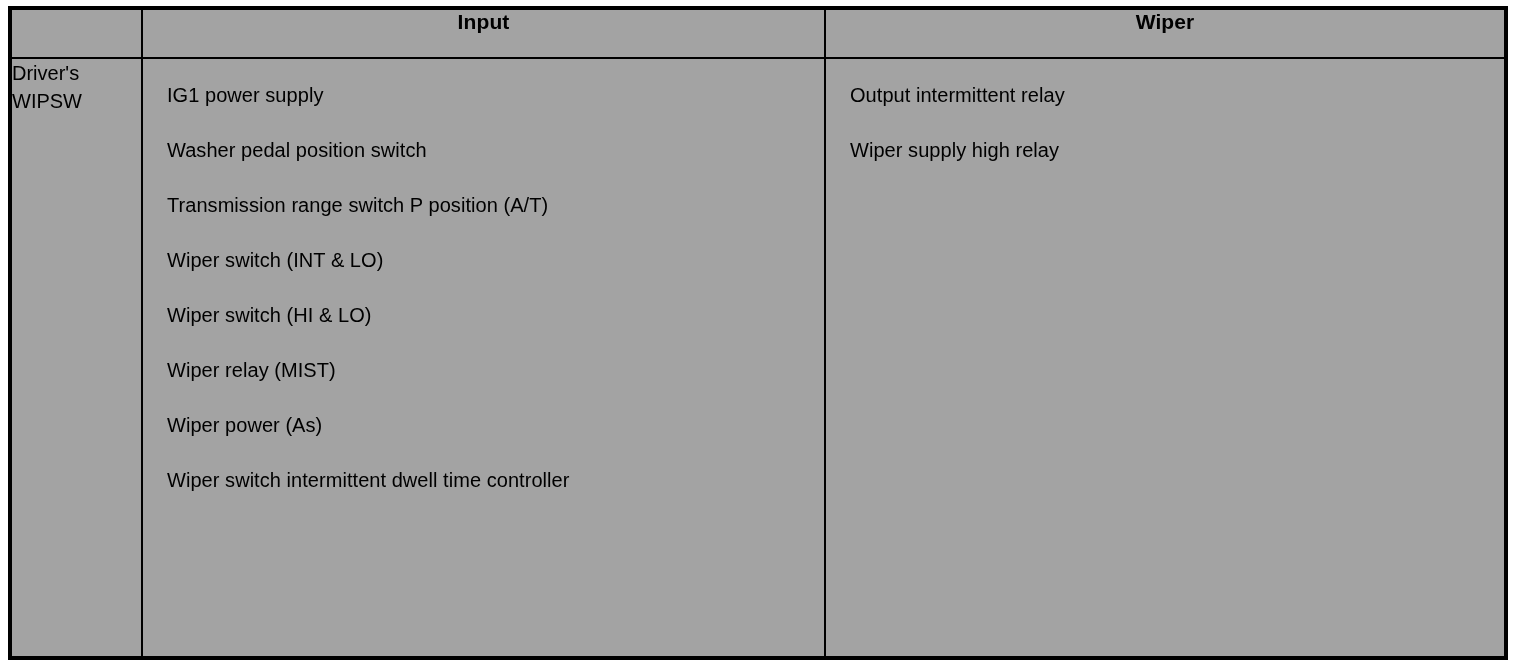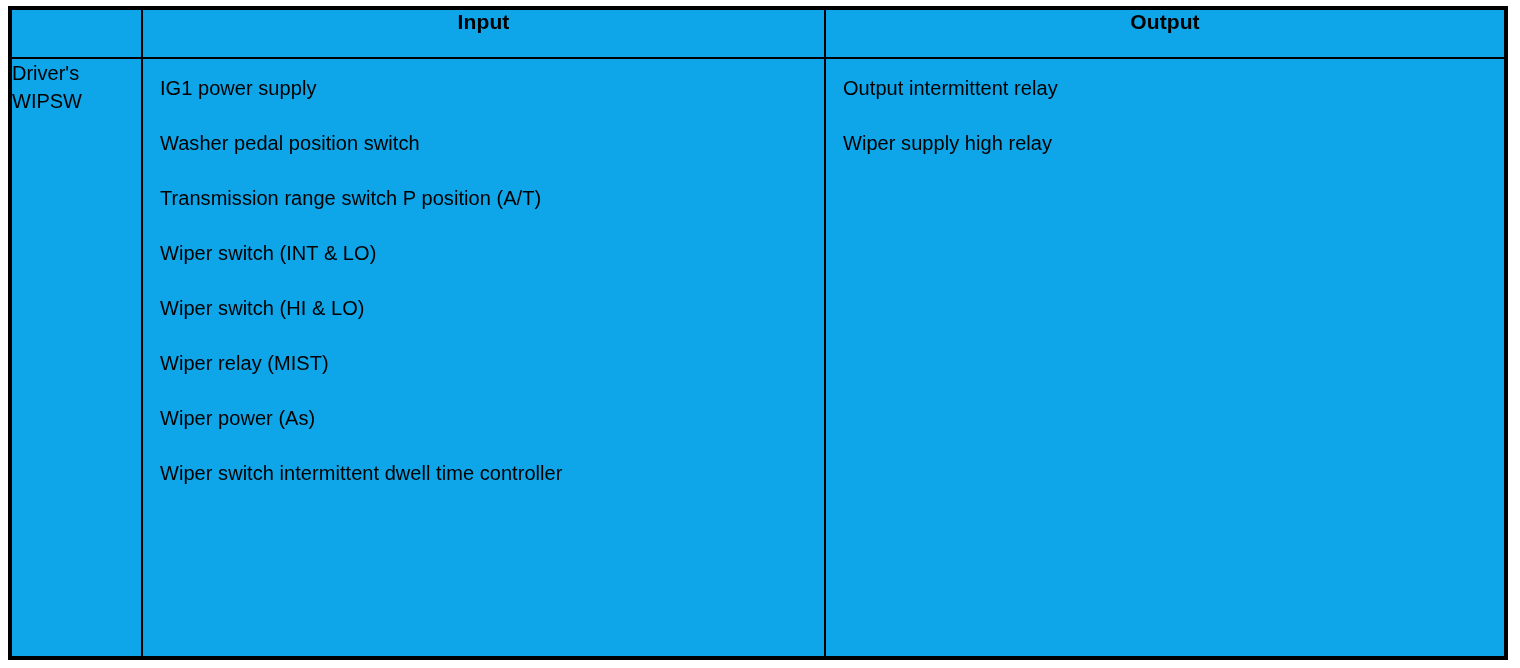--- a/index.html
+++ b/index.html
@@ -33,21 +33,21 @@
     border: 4px solid #000000;
     box-sizing: border-box;
     background: #ffffff;
   }
 
   table.io-table td,
   table.io-table th {
     border: 2px solid #000000;
     padding: 0;
     vertical-align: top;
-    background: #0ea5e9;
+    background: #a3a3a3;
   }
 
   
   col.c-system { width: 132px; }
   col.c-input  { width: 683px; }
   col.c-output { width: 681px; }
 
   
   tr.header-row { height: 50px; }
 
@@ -72,21 +72,21 @@
     display: block;
     max-width: 115px;
   }
 
   td.list-cell {
     padding: 12px 0 10px 12px;
   }
 
   ul.item-list {
     list-style: none;
-    margin: 5px;
+    margin: 12px;
     padding: 12px;
   }
   ul.item-list li {
     font-size: 20px;
     line-height: 24px;
     height: 55px;
     white-space: nowrap;
     letter-spacing: 0.05px;
   }
 
@@ -101,21 +101,21 @@
   <table class="io-table">
     <colgroup>
       <col class="c-system">
       <col class="c-input">
       <col class="c-output">
     </colgroup>
     <thead>
       <tr class="header-row">
         <th class="hdr hdr-blank"></th>
         <th class="hdr">Input</th>
-        <th class="hdr">Output</th>
+        <th class="hdr">Wiper</th>
       </tr>
     </thead>
     <tbody>
 
       <tr class="row-micu">
         <td class="system-cell">
           <span class="sysname">Driver's</span>
           <span class="sysname">WIPSW</span>
         </td>
         <td class="list-cell">

